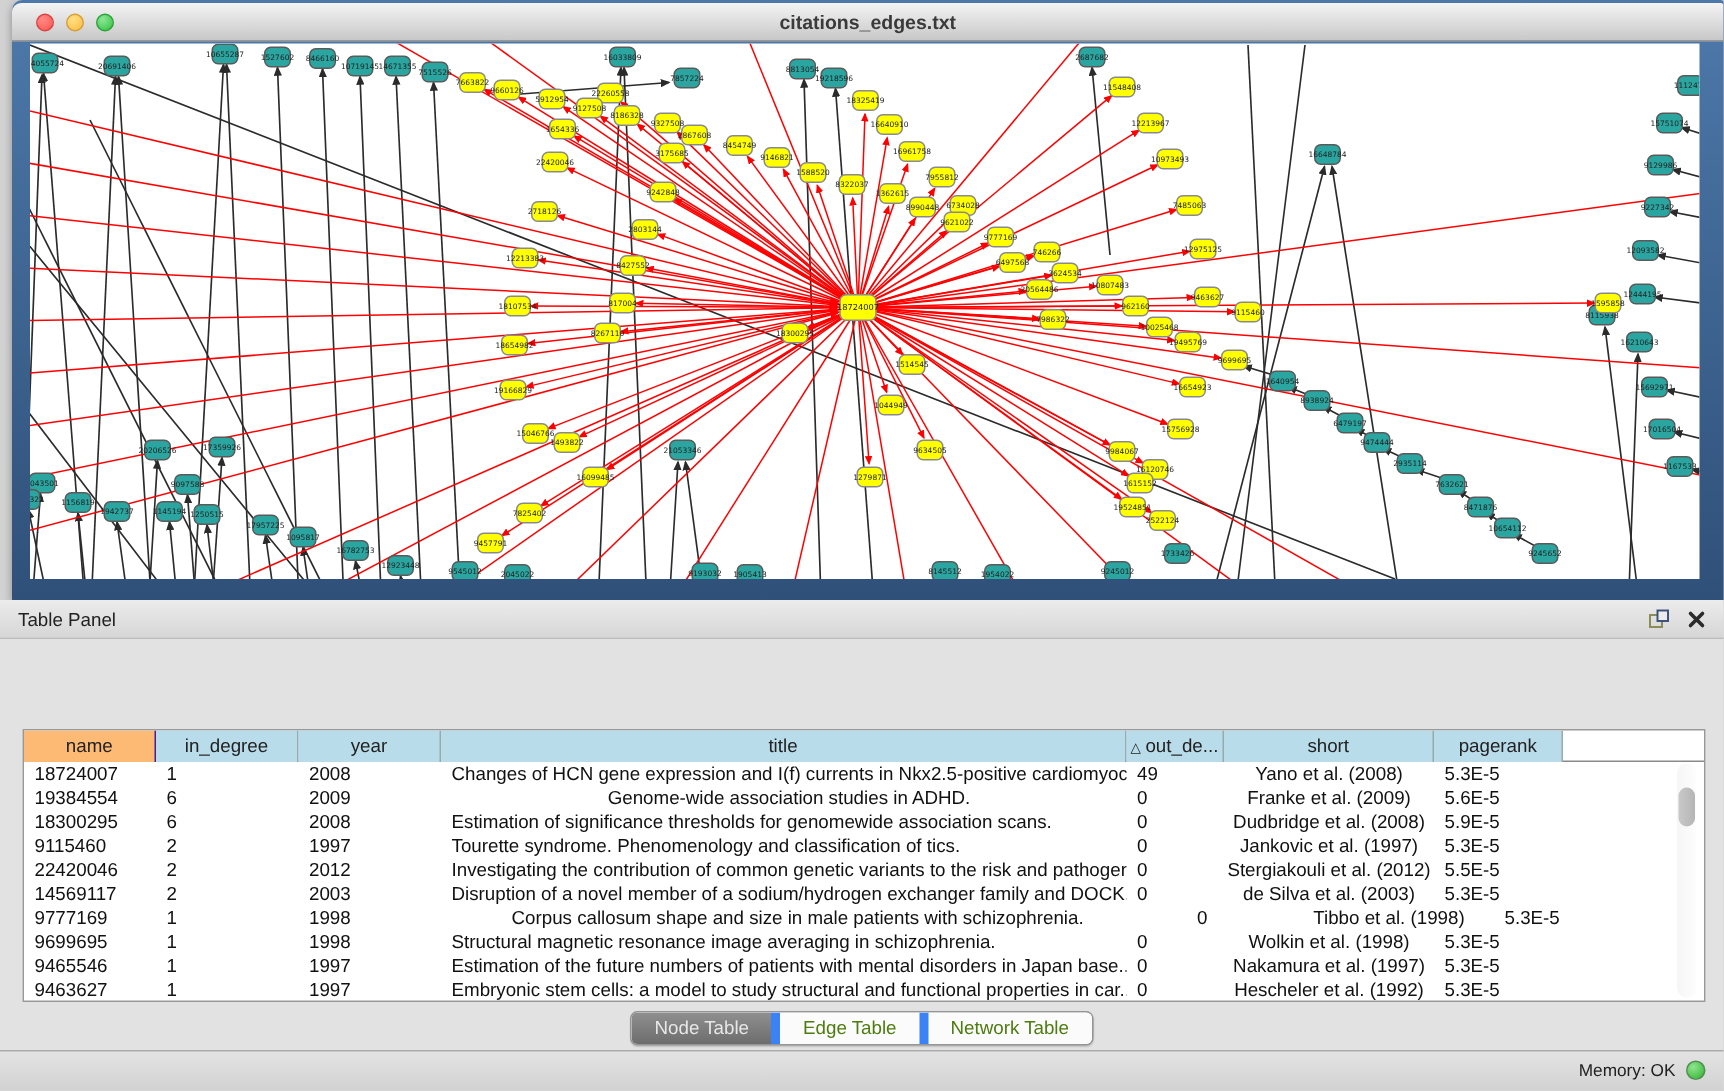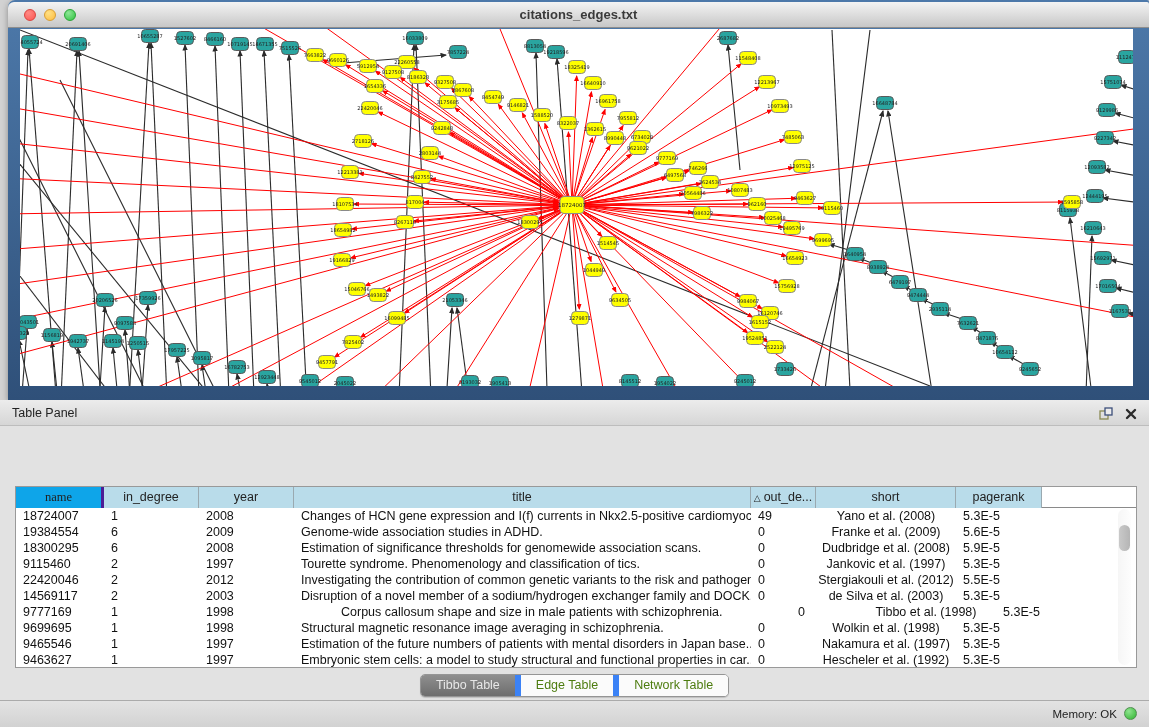--- a/index.html
+++ b/index.html
@@ -37,21 +37,21 @@
   #table-chooser { position:absolute; left:273px; top:7px; width:391px; height:23px;
     background:linear-gradient(#ffffff,#f0f0f0); border:1px solid #9d9d9d; border-radius:4px; }
   #chooser-value { position:absolute; left:10px; top:4px; font-size:12.5px; color:#1a1a1a; }
   #chooser-arrows { position:absolute; right:8px; top:3px; font-size:6px; line-height:7px; color:#555; text-align:center; }
   
   #tbl { position:absolute; left:15px; top:86px; width:1122px; height:182px;
     background:#fff; border:1px solid #999; overflow:hidden; }
   #tbl-head { display:flex; height:21px; border-bottom:1px solid #8a8a8a; }
   .hcell { height:21px; line-height:20px; font-size:12.5px; color:#222; text-align:center;
     border-right:1px solid #9aa9b0; background:#b9dcea; overflow:hidden; white-space:nowrap; }
-  .hcell.unsel { background:#0ea5e9; border-right:3px solid #4c1d95;font-family:Liberation Serif, serif; }
+  .hcell.unsel { background:#fdba74; border-right:1px solid #4c1d95; }
   .sort-tri { font-size:9px; margin-right:3px; }
   .trow { display:flex; height:16px; }
   .tcell { height:16px; line-height:16px; font-size:12.5px; color:#111;
     overflow:hidden; white-space:nowrap; padding-left:7px; }
   .tcell.center { text-align:center; padding-left:0; }
   
   #vscroll { position:absolute; right:5px; top:22px; bottom:2px; width:13px;
     background:linear-gradient(90deg,#f6f6f6,#fdfdfd); border-radius:7px; }
   #vthumb { position:absolute; left:1px; top:16px; width:11px; height:26px;
     background:linear-gradient(90deg,#c9c9c9,#b5b5b5); border-radius:6px; }
@@ -863,21 +863,21 @@
           <div class="tcell" style="width: 95px;">2008</div>
           <div class="tcell" style="width: 457px;">Changes of HCN gene expression and I(f) currents in Nkx2.5-positive cardiomyoc...</div>
           <div class="tcell" style="width: 65px;">49</div>
           <div class="tcell center" style="width: 140px;">Yano et al. (2008)</div>
           <div class="tcell" style="width: 86px;">5.3E-5</div>
         </div>
         <div class="trow">
           <div class="tcell" style="width: 88px;">19384554</div>
           <div class="tcell" style="width: 95px;">6</div>
           <div class="tcell" style="width: 95px;">2009</div>
-          <div class="tcell" style="width: 457px;">Genome-wide association studies in ADHD.</div>
+          <div class="tcell" style="width: 457px; text-align: center;">Genome-wide association studies in ADHD.</div>
           <div class="tcell" style="width: 65px;">0</div>
           <div class="tcell center" style="width: 140px;">Franke et al. (2009)</div>
           <div class="tcell" style="width: 86px;">5.6E-5</div>
         </div>
         <div class="trow">
           <div class="tcell" style="width: 88px;">18300295</div>
           <div class="tcell" style="width: 95px;">6</div>
           <div class="tcell" style="width: 95px;">2008</div>
           <div class="tcell" style="width: 457px;">Estimation of significance thresholds for genomewide association scans.</div>
           <div class="tcell" style="width: 65px;">0</div>
@@ -948,21 +948,21 @@
           <div class="tcell" style="width: 86px;">5.3E-5</div>
         </div>
       </div>
     <div id="vscroll">
       <div id="vthumb"></div>
     </div>
   </div>
 
   <div id="tab-bar">
     <div id="seg">
-        <div class="seg-btn active">Tibbo Table</div>
+        <div class="seg-btn active">Node Table</div>
         <div class="seg-btn">Edge Table</div>
         <div class="seg-btn">Network Table</div>
       </div>
   </div>
 
   <div id="status-bar">
     <span id="mem-label">Memory: OK</span>
     <span id="mem-dot"></span>
   </div>
 </div>

